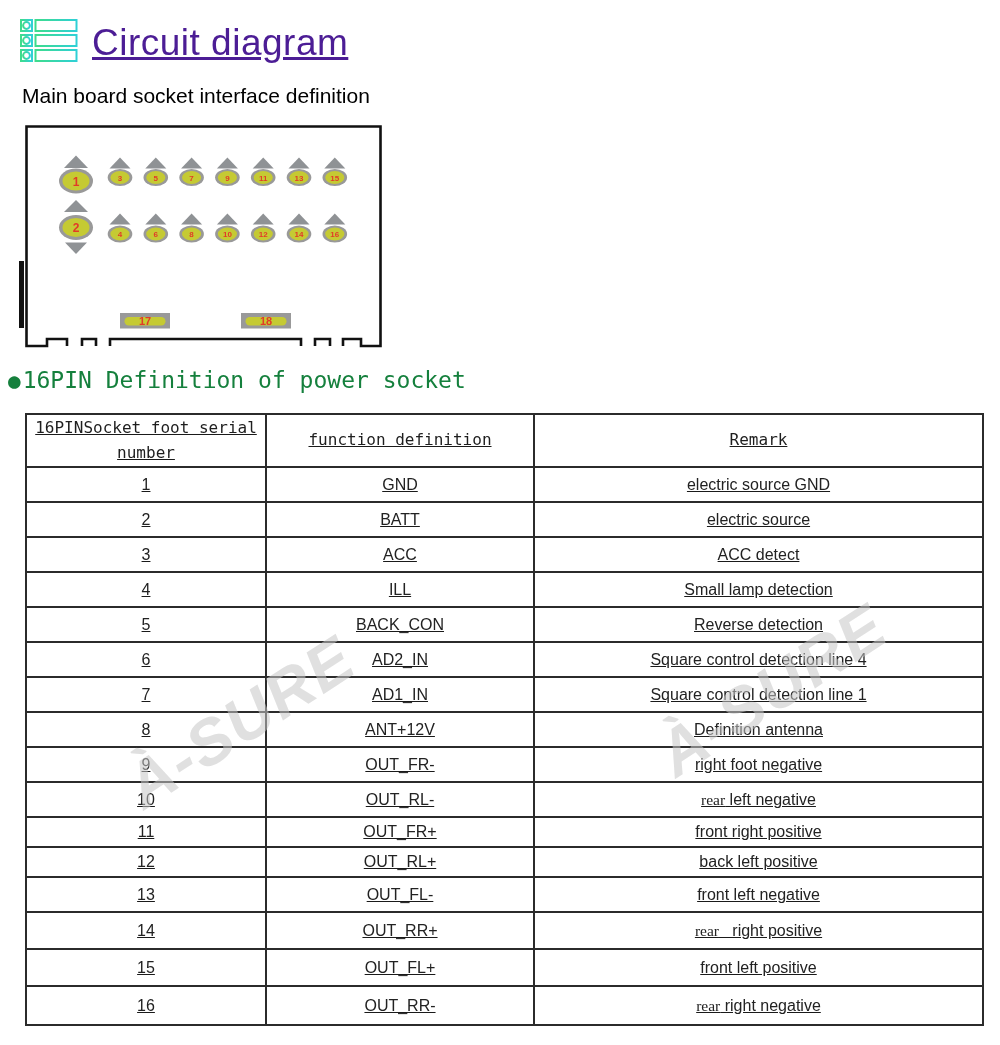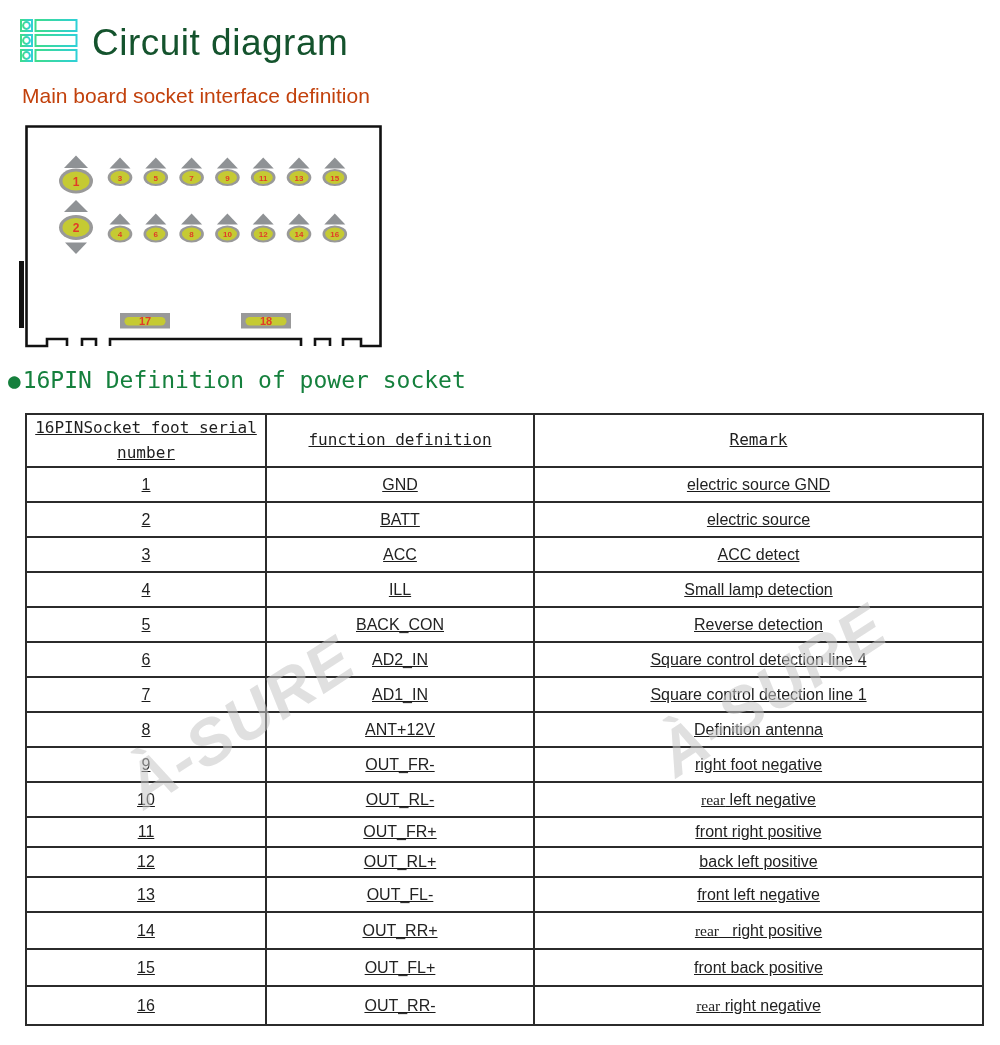--- a/index.html
+++ b/index.html
@@ -4,24 +4,25 @@
 <style>
   html,body{margin:0;padding:0;}
   body{
     width:1000px;height:1045px;background:#ffffff;position:relative;overflow:hidden;
     font-family:"Liberation Sans",sans-serif;color:#1a1a1a;
   }
   .abs{position:absolute;}
   
   #hdr-icon{left:20px;top:19px;}
   #page-title{
-    left:92px;top:22px;font-size:37px;letter-spacing:.5px;color:#14532d;
+    left:92px;top:22px;font-size:37px;letter-spacing:.5px;color:#4c1d95;
     font-family:"Liberation Sans",sans-serif;
-  }
-  #subtitle{left:22px;top:84px;font-size:21px;color:#c2410c;}
+    text-decoration:underline;
+  }
+  #subtitle{left:22px;top:84px;font-size:21px;color:#000000;}
   
   #socket-svg{left:0;top:112px;}
   
   #section-title{
     left:8px;top:367px;font-family:"DejaVu Sans Mono",monospace;
     font-size:23px;color:#15803d;white-space:nowrap;
   }
   #section-title .bullet{font-size:21px;margin-right:2px;}
   
   #pin-table{
@@ -283,21 +284,21 @@
         <td><span>front left negative</span></td>
       </tr>
       <tr>
         <td>14</td>
         <td>OUT_RR+</td>
         <td><span class="remark-pre">rear</span><span>   right positive</span></td>
       </tr>
       <tr>
         <td>15</td>
         <td>OUT_FL+</td>
-        <td><span>front back positive</span></td>
+        <td><span>front left positive</span></td>
       </tr>
       <tr>
         <td>16</td>
         <td>OUT_RR-</td>
         <td><span class="remark-pre">rear</span><span> right negative</span></td>
       </tr>
     </tbody>
 </table>
 
 <div id="wm-left" class="watermark">À-SURE</div>

